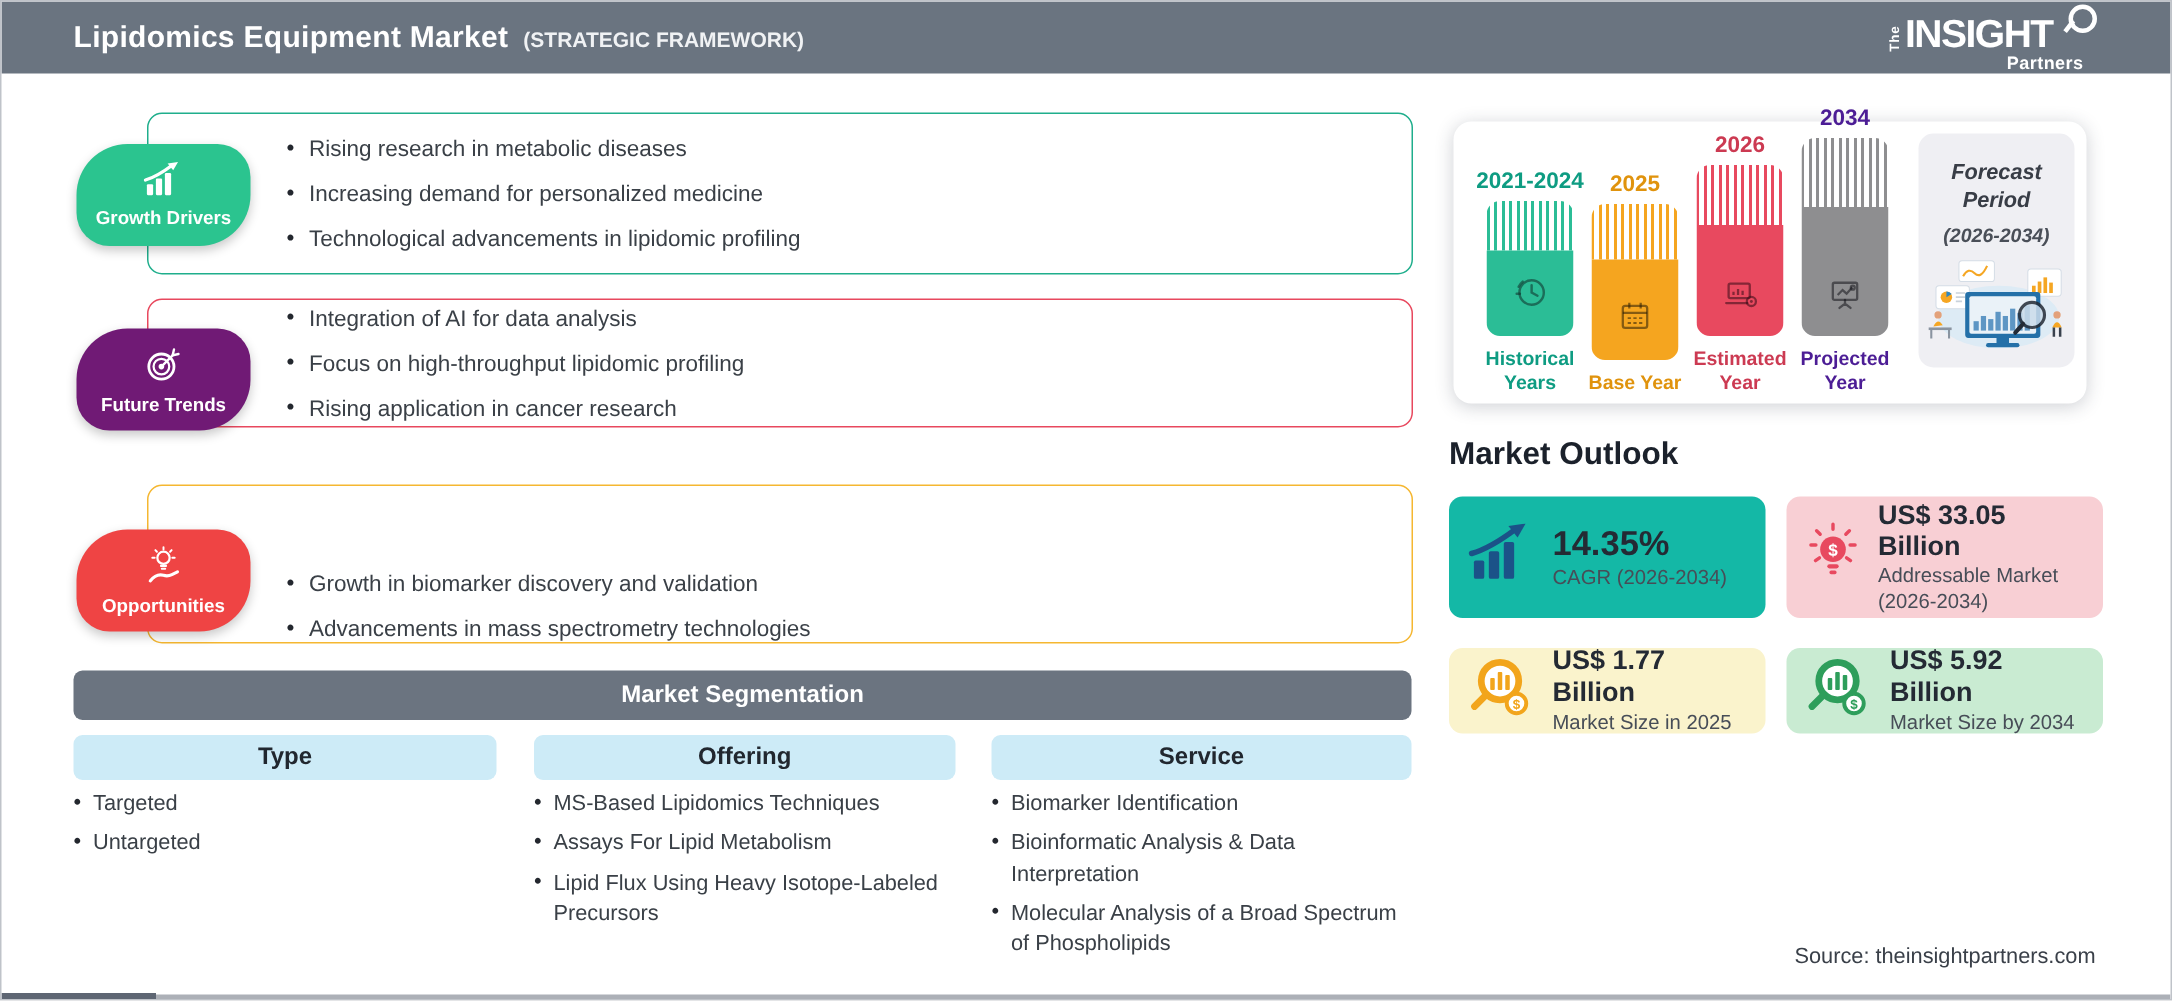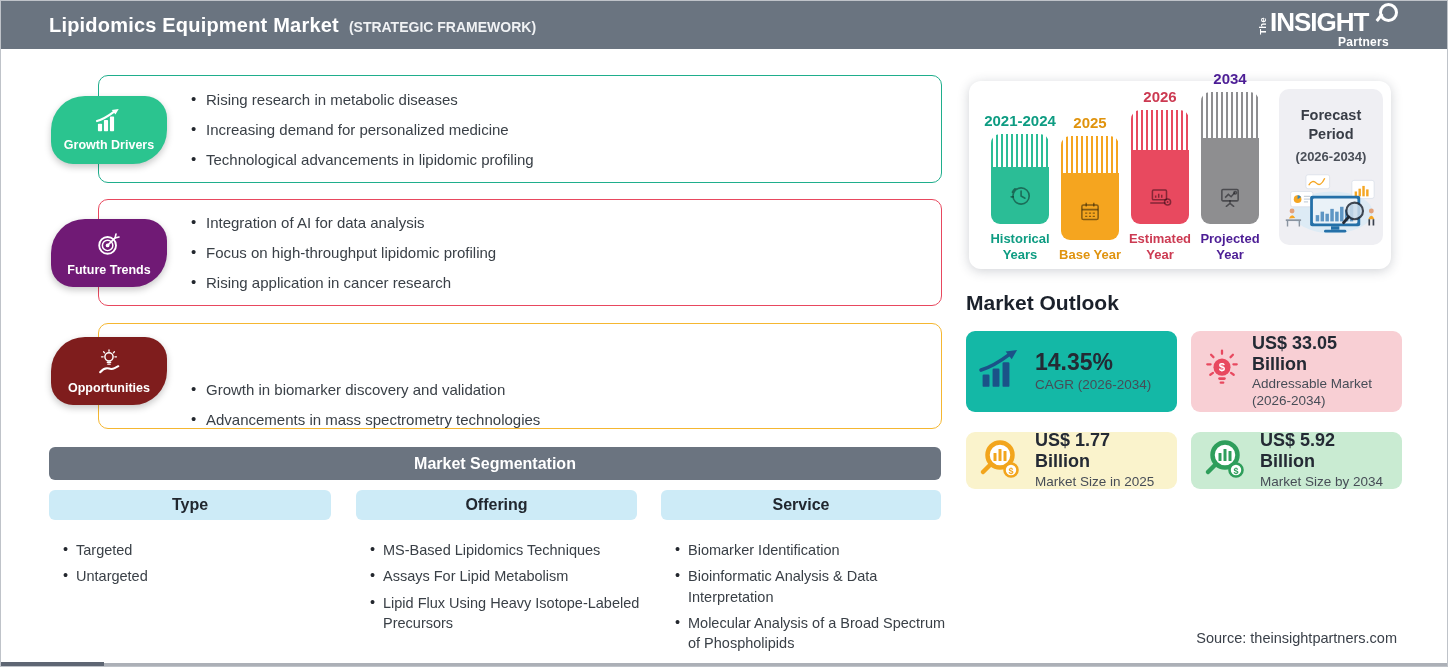--- a/index.html
+++ b/index.html
@@ -15,54 +15,54 @@
   .logo-main{font-size:26px;font-weight:bold;letter-spacing:-1px;line-height:.9;}
   .logo-ring{position:absolute;right:-9px;top:-8px;width:13px;height:13px;border:3px solid #fff;border-radius:50%;}
   .logo-ring::after{content:"";position:absolute;width:3px;height:9px;background:#fff;left:-4px;bottom:-3px;transform:rotate(38deg);}
   .logo-sub{font-size:12px;font-weight:bold;text-align:right;margin-top:1px;letter-spacing:.3px;}
   
   .fbox{position:absolute;left:97px;width:844px;border:1.6px solid;border-radius:10px;box-sizing:border-box;display:flex;align-items:center;padding-left:92px;}
   .fbox ul{list-style:none;margin:0;padding:0;display:flex;flex-direction:column;gap:13px;}
   .fbox li{position:relative;padding-left:15px;font-size:15px;color:#3A4047;}
   .fbox li::before{content:"\2022";position:absolute;left:0;top:-1px;color:#23272E;}
   .fbox.green{top:74px;height:108px;border-color:#1FAE8C;}
-  .fbox.red{top:198px;height:107px;border-color:#E8485E;}
+  .fbox.red{top:198px;height:86px;border-color:#E8485E;}
   .fbox.orange{top:322px;height:106px;border-color:#F5B731;align-items:flex-end;}
   .pill{position:absolute;left:50px;width:116px;height:68px;border-radius:34px 22px 34px 22px;display:flex;flex-direction:column;align-items:center;justify-content:center;box-shadow:0 3px 7px rgba(0,0,0,.22);z-index:2;}
   .pill .pill-label{font-size:12.5px;font-weight:bold;color:#fff;margin-top:1px;}
   .pill.green{top:95px;background:#2BC48F;}
   .pill.red{top:218px;background:#701a75;}
-  .pill.orange{top:336px;background:#7f1d1d;}
+  .pill.orange{top:352px;background:#ef4444;}
   
   .seg-header{position:absolute;left:48px;top:446px;width:892px;height:33px;background:#6B7480;border-radius:6px;display:flex;align-items:center;justify-content:center;color:#fff;font-size:16px;font-weight:bold;}
   .col-head{position:absolute;top:489px;height:30px;background:#CDEBF7;border-radius:6px;display:flex;align-items:center;justify-content:center;font-size:16px;font-weight:bold;color:#21272F;}
   .col-head.c1{left:48px;width:282px;}
   .col-head.c2{left:355px;width:281px;}
   .col-head.c3{left:660px;width:280px;}
-  .seg-list{position:absolute;top:525px;list-style:none;margin:14px;padding:0;}
+  .seg-list{position:absolute;top:525px;list-style:none;margin:0;padding:0;}
   .seg-list.c1{left:48px;width:280px;}
   .seg-list.c2{left:355px;width:276px;}
   .seg-list.c3{left:660px;width:274px;}
   .seg-list li{position:relative;padding-left:13px;font-size:14.5px;color:#3A4047;line-height:1.4;margin-bottom:6px;}
   .seg-list li::before{content:"\2022";position:absolute;left:0;top:-1px;color:#23272E;}
   
   .tl-card{position:absolute;left:968px;top:80px;width:422px;height:188px;background:#fff;border-radius:12px;box-shadow:0 2px 12px rgba(40,50,70,.22);}
   .tl-col{position:absolute;bottom:6px;width:58px;display:flex;flex-direction:column;align-items:center;}
   .tl-col.p1{left:22px;} .tl-col.p2{left:92px;} .tl-col.p3{left:162px;} .tl-col.p4{left:232px;}
   .tl-year{font-size:15px;font-weight:bold;margin-bottom:5px;white-space:nowrap;}
   .tl-bar{width:58px;position:relative;border-radius:9px;overflow:hidden;background:#fff;}
   .tl-bar .stripes{position:absolute;top:0;left:0;right:0;}
   .tl-bar .solid{position:absolute;left:0;right:0;bottom:0;}
   .tl-bar .bar-icon{position:absolute;left:50%;transform:translateX(-50%);bottom:11px;z-index:2;}
   .tl-name{font-size:13px;font-weight:bold;width:80px;text-align:center;line-height:1.25;margin-top:7px;}
   .p1 .tl-bar{height:90px;} .p1 .stripes{height:33px;background:repeating-linear-gradient(90deg,#2BBD96 0 2px,#fff 2px 5px);} .p1 .solid{height:57px;background:#2BBD96;} .p1 .tl-year,.p1 .tl-name{color:#0E9C82;}
   .p2 .tl-bar{height:104px;} .p2 .stripes{height:37px;background:repeating-linear-gradient(90deg,#F5A51F 0 2px,#fff 2px 5px);} .p2 .solid{height:67px;background:#F5A51F;} .p2 .tl-year,.p2 .tl-name{color:#E0930D;}
   .p3 .tl-bar{height:114px;} .p3 .stripes{height:40px;background:repeating-linear-gradient(90deg,#E8495F 0 2px,#fff 2px 5px);} .p3 .solid{height:74px;background:#E8495F;} .p3 .tl-year,.p3 .tl-name{color:#CC3A52;}
   .p4 .tl-bar{height:132px;} .p4 .stripes{height:46px;background:repeating-linear-gradient(90deg,#8E8E90 0 2px,#fff 2px 5px);} .p4 .solid{height:86px;background:#8E8E90;} .p4 .tl-year,.p4 .tl-name{color:#4c1d95;}
-  .tl-forecast{position:absolute;right:8px;top:8px;bottom:24px;width:104px;background:#EFEFF3;border-radius:10px;text-align:center;box-sizing:border-box;padding-top:17px;}
+  .tl-forecast{position:absolute;right:8px;top:8px;bottom:24px;width:104px;background:#EFEFF3;border-radius:10px;text-align:center;box-sizing:border-box;padding-top:17px;font-style:italic;}
   .fc-title{font-size:14.5px;font-weight:bold;color:#383D46;line-height:1.3;width:76px;margin:0 auto;}
   .fc-range{font-size:13px;font-weight:bold;color:#4A4F58;margin-top:5px;}
   .fc-illus{position:absolute;bottom:5px;left:50%;transform:translateX(-50%);}
   
   .outlook-heading{position:absolute;left:965px;top:290px;font-size:21px;font-weight:bold;color:#1B212B;}
   .card{position:absolute;border-radius:9px;display:flex;align-items:center;padding:0 12px;gap:11px;box-sizing:border-box;}
   .card.c-blue{left:965px;top:330px;width:211px;height:81px;background:#14b8a6;}
   .card.c-pink{left:1190px;top:330px;width:211px;height:81px;background:#F8CFD4;}
   .card.c-yellow{left:965px;top:431px;width:211px;height:57px;background:#FAF3CC;}
   .card.c-green{left:1190px;top:431px;width:211px;height:57px;background:#C9EBD2;}

